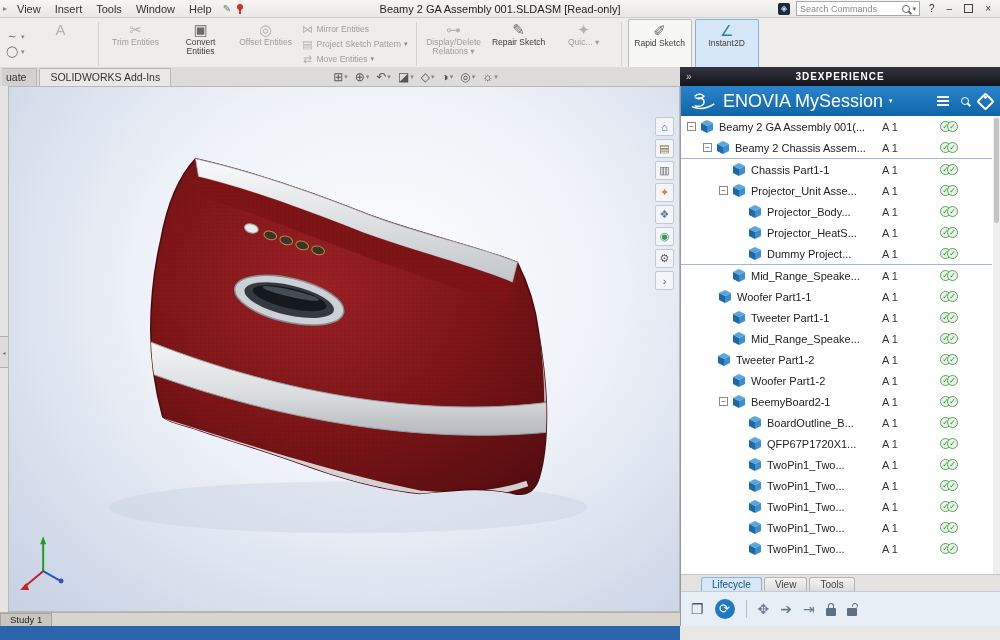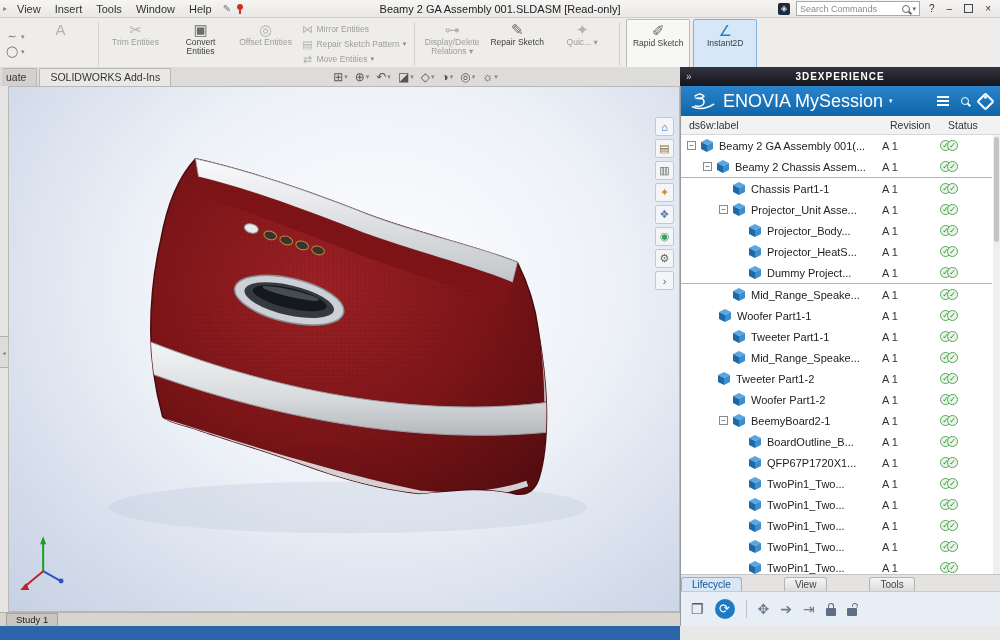--- a/index.html
+++ b/index.html
@@ -65,21 +65,21 @@
             background:radial-gradient(ellipse at 55% 38%, #fdfdfe 0%, #eef2f8 45%, #d4dceb 80%, #c6d1e3 100%);
             border:1px solid #b9b8b6;box-sizing:border-box;overflow:hidden;}
   .model{position:absolute;left:0;top:0;width:100%;height:100%;}
   .vstrip{position:absolute;right:5px;top:30px;display:flex;flex-direction:column;gap:3px;}
   .vs-btn{width:17px;height:17px;background:#f3f5f8;border:1px solid #c3c9d2;border-radius:2px;
           display:flex;align-items:center;justify-content:center;font-size:11px;cursor:default;}
   .flyout-tab{position:absolute;left:0;top:250px;width:8px;height:30px;background:#dddcda;border:1px solid #b0afac;
               border-left:none;font-size:6px;color:#777;display:flex;align-items:center;justify-content:center;}
   .study-strip{position:absolute;left:0;bottom:0;width:100%;height:14px;background:#d8d5cf;border-top:1px solid #b5b2ac;
                display:flex;align-items:center;box-sizing:border-box;}
-  .study-tab{margin-left:6px;padding:0 9px;font-size:9.5px;color:#222;background:#c9c6c0;border:1px solid #a8a5a0;
+  .study-tab{padding:0 9px;font-size:9.5px;color:#222;background:#c9c6c0;border:1px solid #a8a5a0;
              border-bottom:none;height:12px;line-height:12px;}
 
   
   .panel{position:absolute;left:680px;top:86px;width:320px;height:540px;background:#fff;border-left:1px solid #9a9a9a;
          box-sizing:border-box;display:flex;flex-direction:column;}
   .enovia{height:30px;background:linear-gradient(#2a84cc,#0f65a8);display:flex;align-items:center;color:#fff;
           padding:0 8px;gap:6px;flex:none;}
   .enovia .app-name{font-size:18px;white-space:nowrap;}
   .enovia .spacer{flex:1;}
   .burger{display:flex;flex-direction:column;gap:2px;cursor:default;padding:2px;}
@@ -97,21 +97,21 @@
   .cube{margin-right:5px;flex:none;display:flex;}
   .lbl{flex:1;white-space:nowrap;overflow:hidden;min-width:0;}
   .rev{width:58px;flex:none;color:#333;}
   .status-cell{width:52px;flex:none;display:flex;align-items:center;}
   .chk{width:11px;height:11px;border-radius:50%;background:#e9f5e9;border:1px solid #55a855;color:#2f8f2f;
        font-size:8px;line-height:10px;text-align:center;font-style:normal;box-sizing:border-box;}
   .chk2{margin-left:-4px;}
   .scrollbar{position:absolute;right:0;top:0;bottom:0;width:7px;background:#efefef;}
   .scrollbar .thumb{position:absolute;top:2px;left:1px;width:5px;height:105px;background:#c4c4c4;border-radius:3px;}
   .panel-tabs{height:16px;display:flex;align-items:flex-end;background:#e4e3e1;border-top:1px solid #c6c5c3;
-              padding-left:0;flex:none;gap:40px;}
+              padding-left:20px;flex:none;}
   .p-tab{padding:1px 10px 1px;font-size:10px;color:#444;background:linear-gradient(#f4f4f4,#dcdcdc);
          border:1px solid #b5b5b3;border-bottom:none;border-radius:3px 3px 0 0;margin-right:2px;cursor:default;}
   .p-tab.active{background:#d8e7f6;border-color:#8fb2d6;color:#13538f;}
   .panel-toolbar{height:34px;background:#e8eef6;border-top:1px solid #c2cbd8;display:flex;align-items:center;
                  gap:11px;padding:0 10px;flex:none;}
   .pt-ico{font-size:14px;cursor:default;line-height:1;}
   .pt-refresh{width:20px;height:20px;border-radius:50%;background:#1f7ac4;color:#fff;font-size:13px;line-height:20px;
               text-align:center;cursor:default;}
   .pt-div{width:1px;height:18px;background:#b8c2d0;}
   .lockico{position:relative;width:10px;height:8px;background:#5f6e82;border-radius:1px;margin-top:6px;cursor:default;}
@@ -184,21 +184,21 @@
         <span class="ri">◎</span>
         <span class="rl">Offset Entities</span>
       </div>
       <div class="rbn-col">
         <div class="rbn-row dis">
           <span class="ri">⋈</span>
           <span>Mirror Entities</span>
         </div>
         <div class="rbn-row dis">
           <span class="ri">▤</span>
-          <span>Repair Sketch Pattern</span>
+          <span>Project Sketch Pattern</span>
           <span class="ddv">▾</span>
         </div>
         <div class="rbn-row dis">
           <span class="ri">⇄</span>
           <span>Move Entities</span>
           <span class="ddv">▾</span>
         </div>
       </div>
       <span class="rbn-div"></span>
       <div class="rbn-stack dis">
@@ -341,25 +341,20 @@
       <span class="spacer"></span>
       <span class="burger">
           <i></i>
           <i></i>
           <i></i>
         </span>
       <span class="mag white" style="margin:0 4px;"></span>
       <span class="tagico"></span>
     </div>
 
-    <div class="cols">
-      <span class="c-label">ds6w:label</span>
-      <span class="c-rev">Revision</span>
-      <span class="c-status">Status</span>
-    </div>
 
     <div class="tree">
       <div>
           <div class="tree-row" style="padding-left: 6px;">
     <span class="toggle">−</span>
     <span class="cube">
       <svg width="14" height="13" viewBox="0 0 14 13">
         <polygon points="7,0 13,3 7,6 1,3" fill="#5aa7e0"></polygon>
         <polygon points="1,3 7,6 7,13 1,10" fill="#1d69a8"></polygon>
         <polygon points="13,3 7,6 7,13 13,10" fill="#3c8ecf"></polygon>

